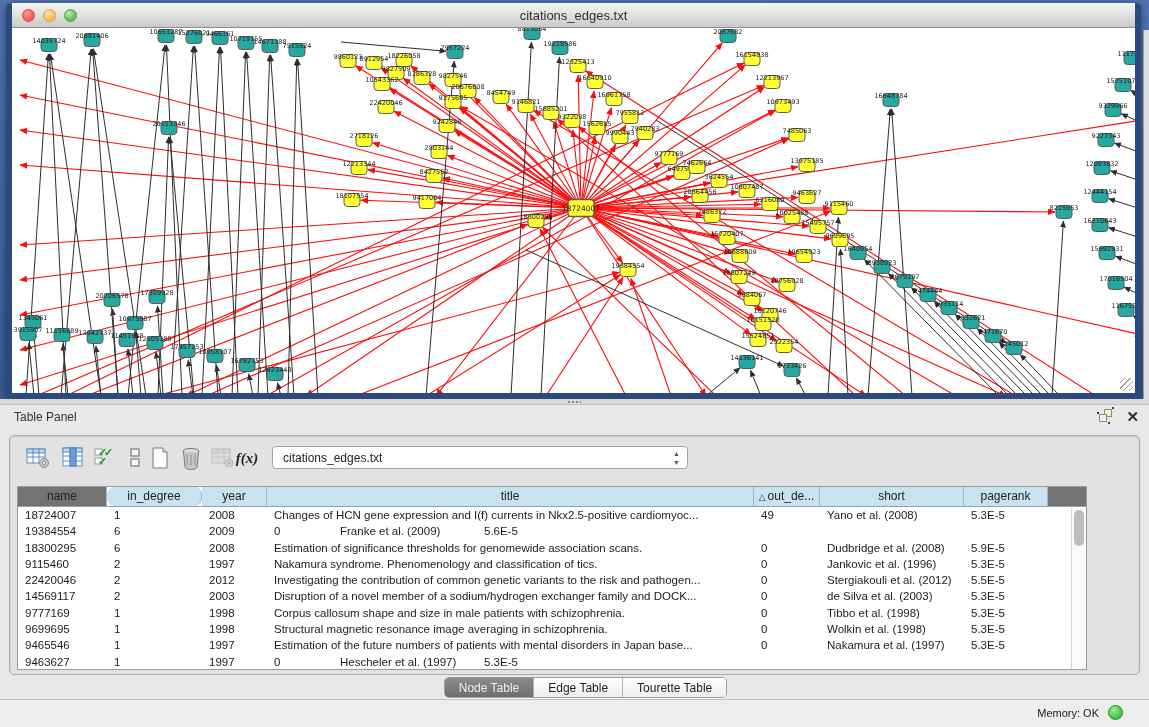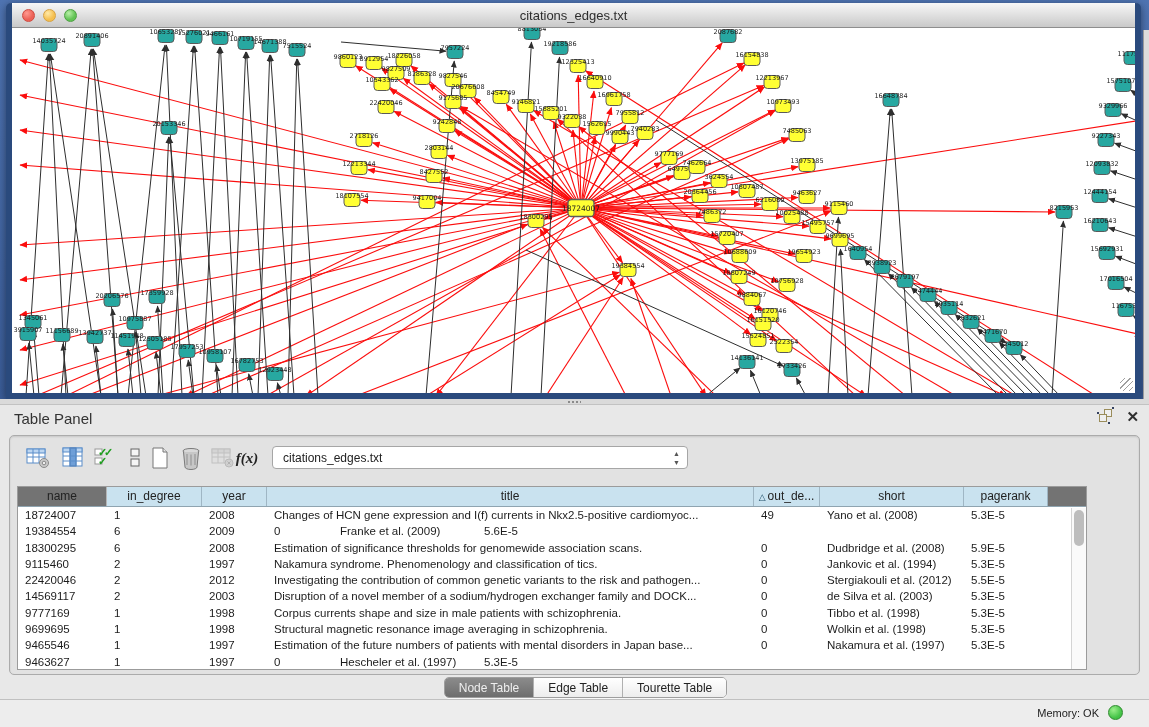--- a/index.html
+++ b/index.html
@@ -28,21 +28,21 @@
   .resize-grip{position:absolute;right:2px;bottom:2px;width:13px;height:13px;
     background:repeating-linear-gradient(135deg,transparent,transparent 3px,#9f9f9f 3px,#9f9f9f 4px);}
   
   .splitter{position:absolute;left:0;top:399px;width:1149px;height:6px;background:#dadada;
     border-bottom:1px solid #c2c2c2;}
   .splitter .dots{position:absolute;left:567px;top:1px;width:14px;height:4px;
     background:radial-gradient(circle,#8a8a8a 1px,transparent 1.4px);background-size:4px 4px;}
   
   .table-panel{position:absolute;left:0;top:405px;width:1149px;height:294px;background:#e8e8e8;}
   .panel-header{position:absolute;left:0;top:0;right:0;height:26px;}
-  .panel-title{position:absolute;left:14px;top:5px;font-size:15px;color:#333;}
+  .panel-title{position:absolute;left:14px;top:5px;font-size:12px;color:#333;}
   .panel-icons{position:absolute;right:10px;top:4px;display:flex;gap:12px;align-items:center;}
   .float-ic{position:relative;width:15px;height:15px;}
   .float-ic .sq1{position:absolute;left:5px;top:0;width:8px;height:8px;border:1.5px solid #9a8c5a;background:#efefef;}
   .float-ic .sq2{position:absolute;left:0;top:5px;width:8px;height:8px;border:1.5px solid #9a8c5a;background:#efefef;}
   .float-ic .dot{position:absolute;width:2px;height:2px;background:#33405e;}
   .close-x{font-size:15px;font-weight:bold;color:#2f2f2f;line-height:15px;}
   .container{position:absolute;left:9px;top:30px;width:1131px;height:240px;
     background:#e2e2e2;border:1px solid #ababab;border-radius:5px;
     box-shadow:inset 0 1px 2px rgba(0,0,0,.12);}
   .toolbar{position:absolute;left:0;top:0;right:0;height:44px;display:flex;align-items:center;}
@@ -563,21 +563,21 @@
           <span class="fx">f(x)</span>
         </div>
       </div>
     <div class="combo">
       <span>citations_edges.txt</span>
       <span class="arrows">▲<br>▼</span>
     </div>
     <div class="tablewrap">
       <div class="thead" id="thead">
           <div class="th plain" style="width: 89px;">name</div>
-          <div class="th" style="width: 95px;">in_degree</div>
+          <div class="th" style="width: 95px; border-radius: 8px;">in_degree</div>
           <div class="th" style="width: 65px;">year</div>
           <div class="th" style="width: 487px;">title</div>
           <div class="th" style="width: 66px;"><span class="sortmark">△</span>out_de...</div>
           <div class="th" style="width: 144px;">short</div>
           <div class="th" style="width: 84px;">pagerank</div>
           <div class="th plain" style="flex: 1 1 0%; border-right: none;"></div>
         </div>
       <div id="tbody">
           <div class="trow">
             <div class="td" style="width: 89px;">18724007</div>
@@ -604,21 +604,21 @@
             <div class="td" style="width: 66px;">0</div>
             <div class="td" style="width: 144px;">Dudbridge et al. (2008)</div>
             <div class="td" style="width: 84px;">5.9E-5</div>
           </div>
           <div class="trow">
             <div class="td" style="width: 89px;">9115460</div>
             <div class="td" style="width: 95px;">2</div>
             <div class="td" style="width: 65px;">1997</div>
             <div class="td" style="width: 487px;">Nakamura syndrome. Phenomenology and classification of tics.</div>
             <div class="td" style="width: 66px;">0</div>
-            <div class="td" style="width: 144px;">Jankovic et al. (1994)</div>
+            <div class="td" style="width: 144px;">Jankovic et al. (1996)</div>
             <div class="td" style="width: 84px;">5.3E-5</div>
           </div>
           <div class="trow">
             <div class="td" style="width: 89px;">22420046</div>
             <div class="td" style="width: 95px;">2</div>
             <div class="td" style="width: 65px;">2012</div>
             <div class="td" style="width: 487px;">Investigating the contribution of common genetic variants to the risk and pathogen...</div>
             <div class="td" style="width: 66px;">0</div>
             <div class="td" style="width: 144px;">Stergiakouli et al. (2012)</div>
             <div class="td" style="width: 84px;">5.5E-5</div>
@@ -629,21 +629,21 @@
             <div class="td" style="width: 65px;">2003</div>
             <div class="td" style="width: 487px;">Disruption of a novel member of a sodium/hydrogen exchanger family and DOCK...</div>
             <div class="td" style="width: 66px;">0</div>
             <div class="td" style="width: 144px;">de Silva et al. (2003)</div>
             <div class="td" style="width: 84px;">5.3E-5</div>
           </div>
           <div class="trow">
             <div class="td" style="width: 89px;">9777169</div>
             <div class="td" style="width: 95px;">1</div>
             <div class="td" style="width: 65px;">1998</div>
-            <div class="td" style="width: 487px;">Corpus currents shape and size in male patients with schizophrenia.</div>
+            <div class="td" style="width: 487px;">Corpus callosum shape and size in male patients with schizophrenia.</div>
             <div class="td" style="width: 66px;">0</div>
             <div class="td" style="width: 144px;">Tibbo et al. (1998)</div>
             <div class="td" style="width: 84px;">5.3E-5</div>
           </div>
           <div class="trow">
             <div class="td" style="width: 89px;">9699695</div>
             <div class="td" style="width: 95px;">1</div>
             <div class="td" style="width: 65px;">1998</div>
             <div class="td" style="width: 487px;">Structural magnetic resonance image averaging in schizophrenia.</div>
             <div class="td" style="width: 66px;">0</div>

